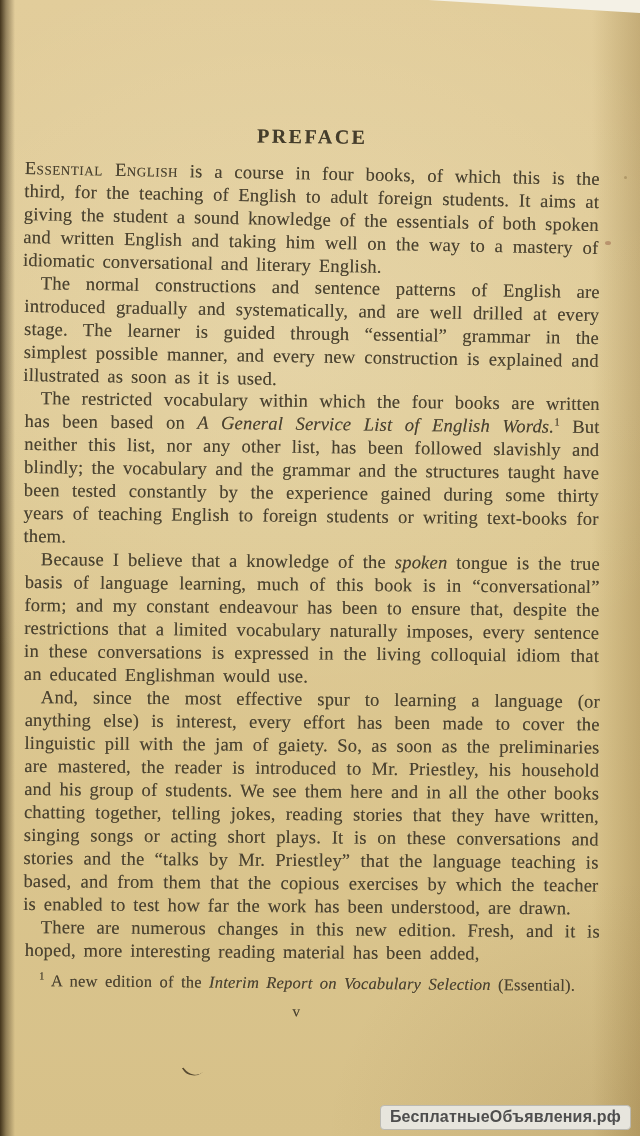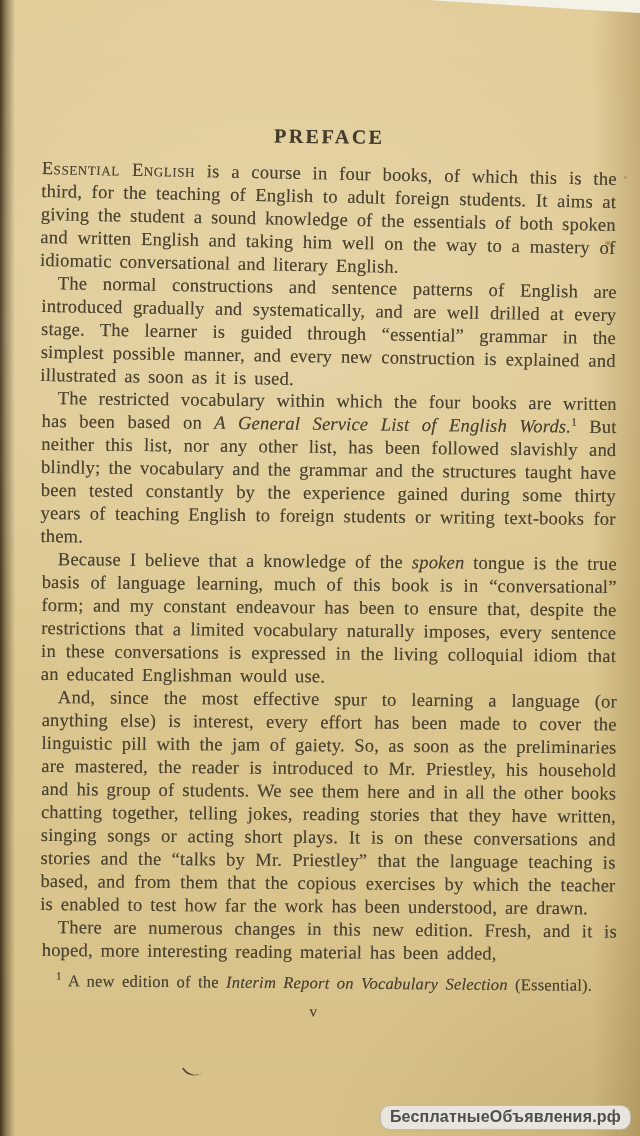--- a/index.html
+++ b/index.html
@@ -24,21 +24,20 @@
     background:#f4f1e6;
     clip-path:polygon(0 0,100% 0,100% 100%);
   }
   
   .page-content{
     position:absolute;left:25px;top:120px;width:575px;
     color:#4a4230;
     font-size:18.5px;line-height:23px;
     letter-spacing:0.2px;word-spacing:3px;
     text-shadow:0 0 0.6px rgba(74,66,48,0.55);
-    margin-left:17px;
   }
   .title{
     text-align:center;font-size:20px;line-height:24px;
     letter-spacing:2.5px;margin:0 0 13px 0;color:#453d2b;
     transform:rotate(0.85deg);transform-origin:0 0;
   }
   .para{margin:0;text-align:justify;transform-origin:0 0;}
   .para.ind{text-indent:16px;}
   .para:nth-of-type(1){transform:rotate(1.1deg);}
   .para:nth-of-type(2){transform:rotate(0.9deg);}
@@ -62,21 +61,21 @@
   .speck-1{position:absolute;left:605px;top:241px;width:6px;height:4px;border-radius:50%;
     background:rgba(146,88,66,0.45);}
   .speck-2{position:absolute;left:624px;top:176px;width:3px;height:3px;border-radius:50%;
     background:rgba(120,95,55,0.35);}
   .hair-mark{position:absolute;left:185px;top:1062px;width:14px;height:16px;
     border-left:2px solid rgba(45,35,20,0.75);border-radius:0 0 0 90%;
     transform:rotate(-38deg);}
   
   .watermark{
     position:absolute;right:9px;bottom:6px;
-    background:#e7e5dd;border:1px solid #bcbab2;border-radius:10px;
+    background:#e7e5dd;border:1px solid #bcbab2;border-radius:4px;
     padding:2px 9px 3px 9px;
     font-family:"Liberation Sans","DejaVu Sans",sans-serif;
     font-size:16px;font-weight:bold;color:#4e4e4e;letter-spacing:0.2px;
   }
 </style>
 </head>
 <body>
 
 <div class="photo">
   <div class="white-wedge"></div>

